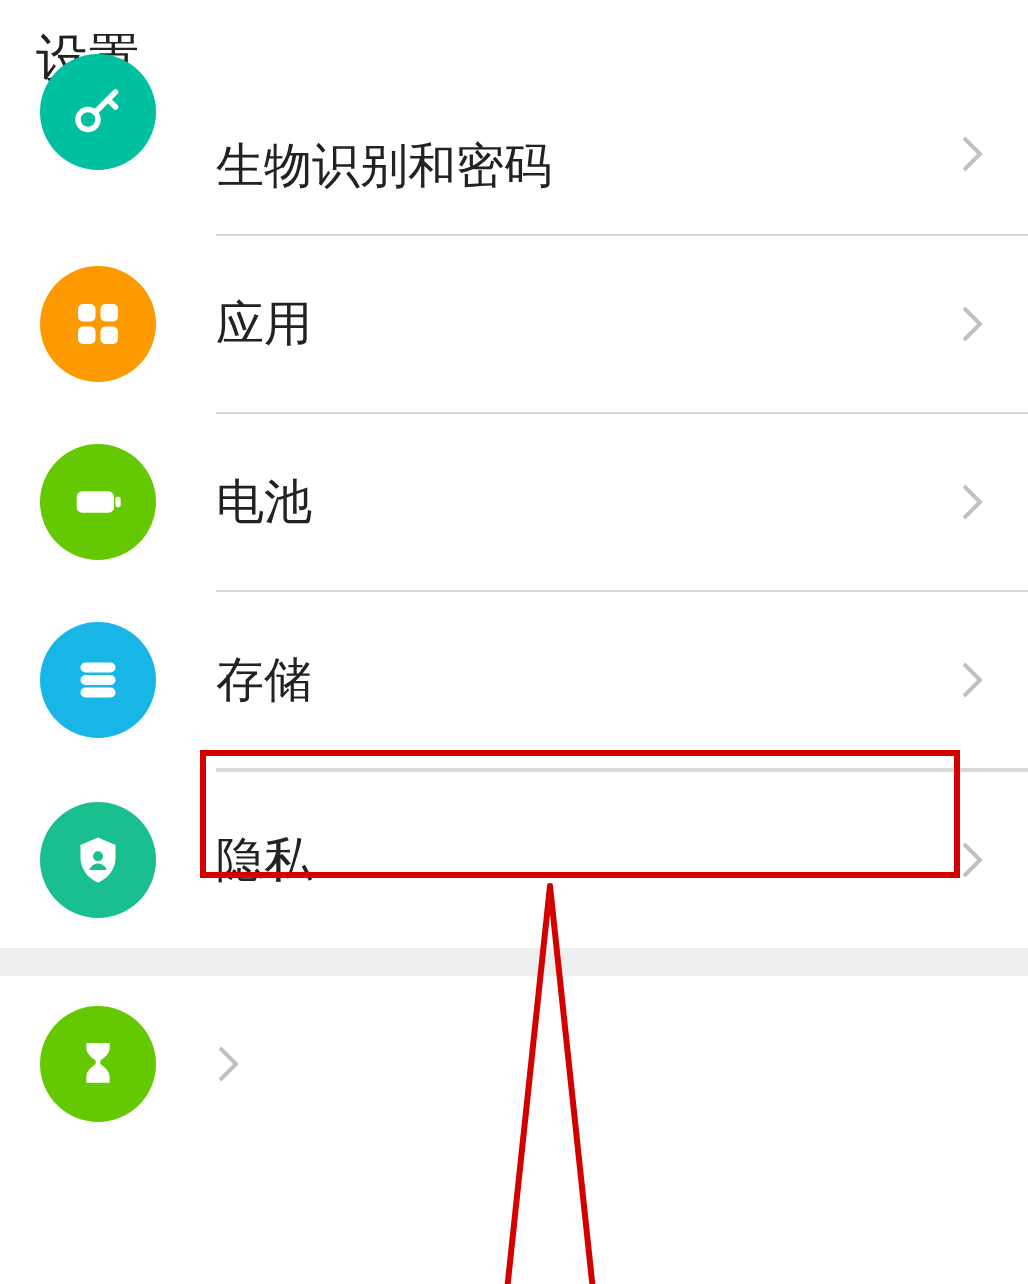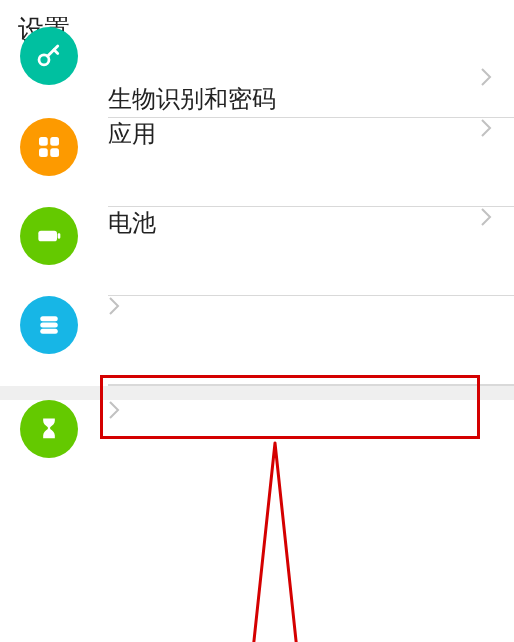--- a/index.html
+++ b/index.html
@@ -13,29 +13,29 @@
   }
   .screen{background:#fff;width:100%;height:100%;}
   .header{
     padding:12px 18px 14px;
     font-size:26px;
     font-weight:500;
     background:#fff;
   }
   .list{background:#fff;}
   .item{
-    display:flex;
+    display:flex;align-items:center;
     height:88px;
     padding:0 22px 0 20px;
     cursor:pointer;
     position:relative;
   }
   .item.top-cut{height:56px;align-items:flex-start;}
   .item.top-cut .icon{margin-top:-34px;}
-  .item.top-cut .label{margin-top:22px;}
+  .item.top-cut .label{margin-top:6px;}
   .item.top-cut .chevron{margin-top:6px;}
   .divider{
     margin-left:108px;
     height:1px;
     background:#d9d9d9;
   }
   .group-gap{
     height:14px;
     background:#efefef;
   }
@@ -125,30 +125,46 @@
     <div class="divider"></div>
 
     <div class="item">
       <span class="icon" style="background:#17b6e6">
         <svg width="30" height="30" viewBox="0 0 24 24" fill="#fff">
           <rect x="5" y="5" width="14" height="4" rx="2"></rect>
           <rect x="5" y="10" width="14" height="4" rx="2"></rect>
           <rect x="5" y="15" width="14" height="4" rx="2"></rect>
         </svg>
       </span>
+      <span class="label">存储</span>
       <span class="chevron">
         <svg width="12" height="20" viewBox="0 0 12 20">
             <path d="M2 2l8 8-8 8" fill="none" stroke="#c1c1c1" stroke-width="2"></path>
           </svg>
       </span>
     </div>
     <div class="divider"></div>
 
     <div class="divider"></div>
 
+    <div class="item">
+      <span class="icon" style="background:#1abf8f">
+        <svg width="30" height="30" viewBox="0 0 24 24" fill="#fff">
+          <path d="M12 3l7 3v5c0 4.5-3 8.5-7 10-4-1.5-7-5.5-7-10V6l7-3z"></path>
+          <circle cx="12" cy="10.5" r="2" fill="#1abf8f"></circle>
+          <path d="M8.5 16c.7-1.7 2-2.6 3.5-2.6s2.8.9 3.5 2.6" fill="#1abf8f"></path>
+        </svg>
+      </span>
+      <span class="label">隐私</span>
+      <span class="chevron">
+        <svg width="12" height="20" viewBox="0 0 12 20">
+            <path d="M2 2l8 8-8 8" fill="none" stroke="#c1c1c1" stroke-width="2"></path>
+          </svg>
+      </span>
+    </div>
 
     <div class="group-gap"></div>
 
     <div class="item">
       <span class="icon" style="background:#64c900">
         <svg width="28" height="28" viewBox="0 0 24 24" fill="#fff">
           <path d="M7 3h10v2c0 2.5-2 4-4 5.5V12c2 1.5 4 3 4 5.5V20H7v-2.5C7 15 9 13.5 11 12v-1.5C9 9 7 7.5 7 5V3z"></path>
         </svg>
       </span>
       <span class="chevron">

